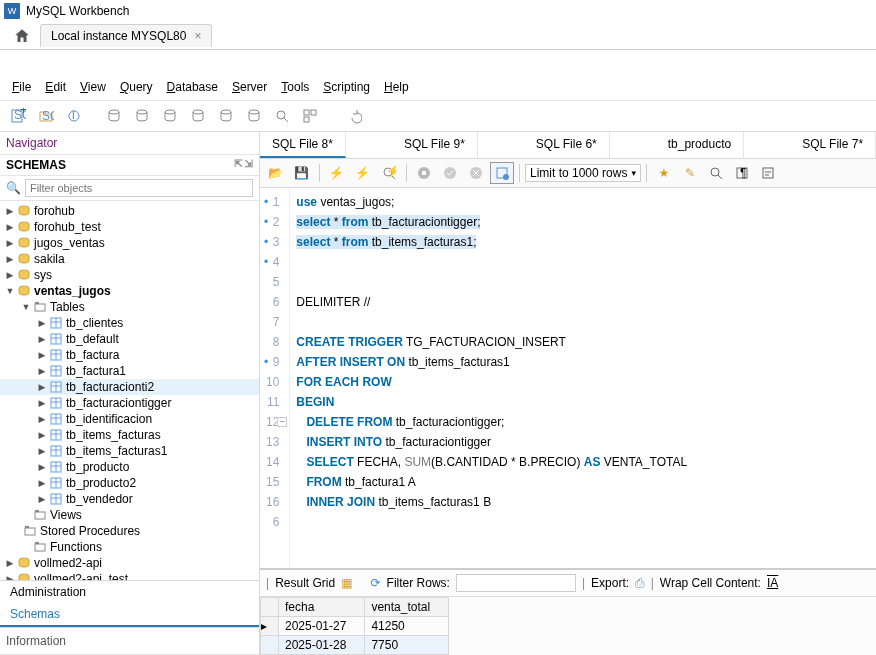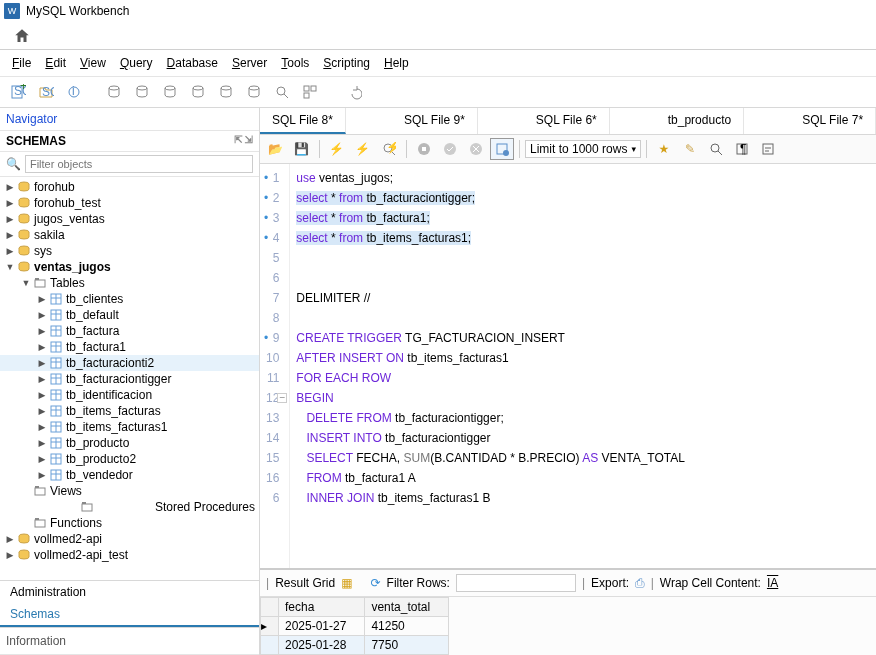--- a/index.html
+++ b/index.html
@@ -4,27 +4,27 @@
 <style>
 * { box-sizing: border-box; margin: 0; padding: 0; font-family: "Segoe UI", Tahoma, sans-serif; font-size: 12px; }
 body { background: #fff; width: 876px; height: 655px; overflow: hidden; display: flex; flex-direction: column; }
 .titlebar { display: flex; align-items: center; height: 22px; padding: 2px 4px; background: #fff; }
 .app-icon { width: 16px; height: 16px; background: #2a6bab; display: inline-flex; align-items: center; justify-content: center; color: #fff; font-size: 9px; margin-right: 6px; border-radius: 1px; }
 .tabbar { display: flex; align-items: center; height: 28px; border-bottom: 1px solid #d0d0d0; padding-left: 4px; background: #fff; }
 .home-icon { width: 20px; height: 20px; display: inline-flex; align-items: center; justify-content: center; margin: 0 8px; color: #555; }
 .conn-tab { display: flex; align-items: center; padding: 4px 10px; background: #f5f5f5; border: 1px solid #d0d0d0; border-bottom: none; border-radius: 3px 3px 0 0; gap: 8px; }
 .conn-tab .close { color: #888; cursor: pointer; }
 .menubar { display: flex; gap: 2px; padding: 4px 6px; border-bottom: 1px solid #e5e5e5; }
-.menubar span { padding: 2px 6px; cursor: pointer; }
+.menubar span { padding: 2px 6px; cursor: pointer; margin-top: 24px; }
 .menubar span u { text-decoration: underline; }
 .toolbar { display: flex; gap: 4px; padding: 4px 6px; border-bottom: 1px solid #d8d8d8; align-items: center; }
 .tbtn { width: 24px; height: 22px; display: inline-flex; align-items: center; justify-content: center; border: 1px solid transparent; cursor: pointer; color: #555; }
 .main { display: flex; flex: 1; min-height: 0; }
 .sidebar { width: 260px; border-right: 1px solid #d8d8d8; display: flex; flex-direction: column; background: #fff; }
-.navhead { padding: 4px 6px; color: #1d4ed8; border-bottom: 1px solid #e5e5e5; display: flex; justify-content: space-between; align-items: center; }
+.navhead { padding: 4px 6px; color: #701a75; border-bottom: 1px solid #e5e5e5; display: flex; justify-content: space-between; align-items: center; }
 .schemas-hd { padding: 3px 6px; font-weight: bold; display: flex; justify-content: space-between; border-bottom: 1px solid #e5e5e5; }
 .expand-icons { display: flex; gap: 2px; color: #888; }
 .expand-icons span { cursor: pointer; font-size: 10px; }
 .filter { display: flex; align-items: center; padding: 3px 6px; border-bottom: 1px solid #e5e5e5; gap: 4px; }
 .filter input { flex: 1; border: 1px solid #ccc; padding: 2px 4px; font-size: 11px; color: #888; }
 .tree { flex: 1; overflow: auto; padding: 2px 0; font-size: 12px; }
 .tree-item { display: flex; align-items: center; padding: 1px 4px; cursor: pointer; white-space: nowrap; }
 .tree-item.selected { background: #e6f2fb; }
 .tree-item .arrow { width: 12px; display: inline-block; text-align: center; color: #555; font-size: 9px; }
 .tree-item .icon { width: 16px; display: inline-flex; align-items: center; justify-content: center; margin-right: 2px; }
@@ -44,21 +44,21 @@
 .sqltab.active { background: #fff; border-bottom: 2px solid #2a7ab0; }
 .sqltoolbar { display: flex; align-items: center; gap: 2px; padding: 3px 4px; border-bottom: 1px solid #d8d8d8; background: #fafafa; }
 .sqltoolbar .sep { width: 1px; height: 18px; background: #ccc; margin: 0 3px; }
 .sqltoolbar .combo { display: flex; align-items: center; border: 1px solid #ccc; padding: 1px 4px; gap: 4px; background: #fff; cursor: pointer; }
 .editor { flex: 1; display: flex; overflow: auto; font-family: Consolas, monospace; font-size: 13px; background: #fff; min-height: 0; }
 .gutter { background: #fff; color: #9aa8c8; text-align: right; padding: 4px 10px 4px 6px; user-select: none; border-right: 1px solid #eee; }
 .gutter div { height: 20px; line-height: 20px; position: relative; }
 .gutter .dot::before { content: "•"; color: #3b8fd6; position: absolute; left: -2px; }
 .code { padding: 4px 6px; }
 .code div { height: 20px; line-height: 20px; white-space: pre; }
-.kw { color: #6d28d9; font-weight: normal; }
+.kw { color: #0369a1; font-weight: bold; }
 .fn { color: #777; }
 .hl { background: #d7e8f8; }
 .fold { position: absolute; right: -8px; color: #888; font-size: 10px; border: 1px solid #ccc; width: 10px; height: 10px; line-height: 8px; text-align: center; background: #fff; top: 5px; }
 .results { border-top: 2px solid #ccc; background: #fcfcfc; }
 .res-toolbar { display: flex; align-items: center; gap: 6px; padding: 4px 6px; border-bottom: 1px solid #ddd; }
 .res-toolbar input { border: 1px solid #ccc; padding: 1px 4px; width: 120px; }
 .grid { border-collapse: collapse; width: auto; }
 .grid th, .grid td { border: 1px solid #d8d8d8; padding: 2px 18px 2px 6px; text-align: left; font-weight: normal; }
 .grid th { background: #f3f3f3; }
 .grid .rowhead { background: #f3f3f3; width: 18px; padding: 0; }
@@ -72,20 +72,24 @@
   <span class="app-icon">W</span>
   <span>MySQL Workbench</span>
 </div>
 
 <div class="tabbar">
   <span class="home-icon">
     <svg width="18" height="18" viewBox="0 0 24 24" fill="#555">
         <path d="M12 3l9 8h-3v9h-4v-6H10v6H6v-9H3z"></path>
       </svg>
   </span>
+  <div class="conn-tab">
+    <span>Local instance MYSQL80</span>
+    <span class="close">×</span>
+  </div>
 </div>
 
 <div class="menubar" id="menubar">
     <span><u>F</u>ile</span>
     <span><u>E</u>dit</span>
     <span><u>V</u>iew</span>
     <span><u>Q</u>uery</span>
     <span><u>D</u>atabase</span>
     <span><u>S</u>erver</span>
     <span><u>T</u>ools</span>
@@ -395,21 +399,21 @@
         <div class="tree-item" style="padding-left: 20px;">
           <span class="arrow"></span>
           <span class="icon fld-icon">
             <svg width="12" height="12">
               <rect x="1" y="3" width="10" height="7" fill="none" stroke="#888"></rect>
               <rect x="1" y="1" width="4" height="2" fill="#888"></rect>
             </svg>
           </span>
           <span>Views</span>
         </div>
-        <div class="tree-item" style="padding-left: 10px; justify-content: space-between;">
+        <div class="tree-item" style="padding-left: 10px;">
           <span class="arrow"></span>
           <span class="icon fld-icon">
             <svg width="12" height="12">
               <rect x="1" y="3" width="10" height="7" fill="none" stroke="#888"></rect>
               <rect x="1" y="1" width="4" height="2" fill="#888"></rect>
             </svg>
           </span>
           <span>Stored Procedures</span>
         </div>
         <div class="tree-item" style="padding-left: 20px;">
@@ -546,21 +550,20 @@
           <div>12<span class="fold">−</span></div>
           <div>13</div>
           <div>14</div>
           <div>15</div>
           <div>16</div>
           <div>6</div>
         </div>
       <div class="code" id="code">
           <div><span class="kw">use</span> ventas_jugos;</div>
           <div><span class="hl"><span class="kw">select</span> * <span class="kw">from</span> tb_facturaciontigger;</span></div>
-          <div><span class="hl"><span class="kw">select</span> * <span class="kw">from</span> tb_factura1;</span></div>
           <div><span class="hl"><span class="kw">select</span> * <span class="kw">from</span> tb_items_facturas1;</span></div>
           <div></div>
           <div></div>
           <div>DELIMITER //</div>
           <div></div>
           <div><span class="kw">CREATE</span> <span class="kw">TRIGGER</span> TG_FACTURACION_INSERT</div>
           <div><span class="kw">AFTER</span> <span class="kw">INSERT</span> <span class="kw">ON</span> tb_items_facturas1</div>
           <div><span class="kw">FOR EACH</span> <span class="kw">ROW</span></div>
           <div><span class="kw">BEGIN</span></div>
           <div>   <span class="kw">DELETE</span> <span class="kw">FROM</span> tb_facturaciontigger;</div>

